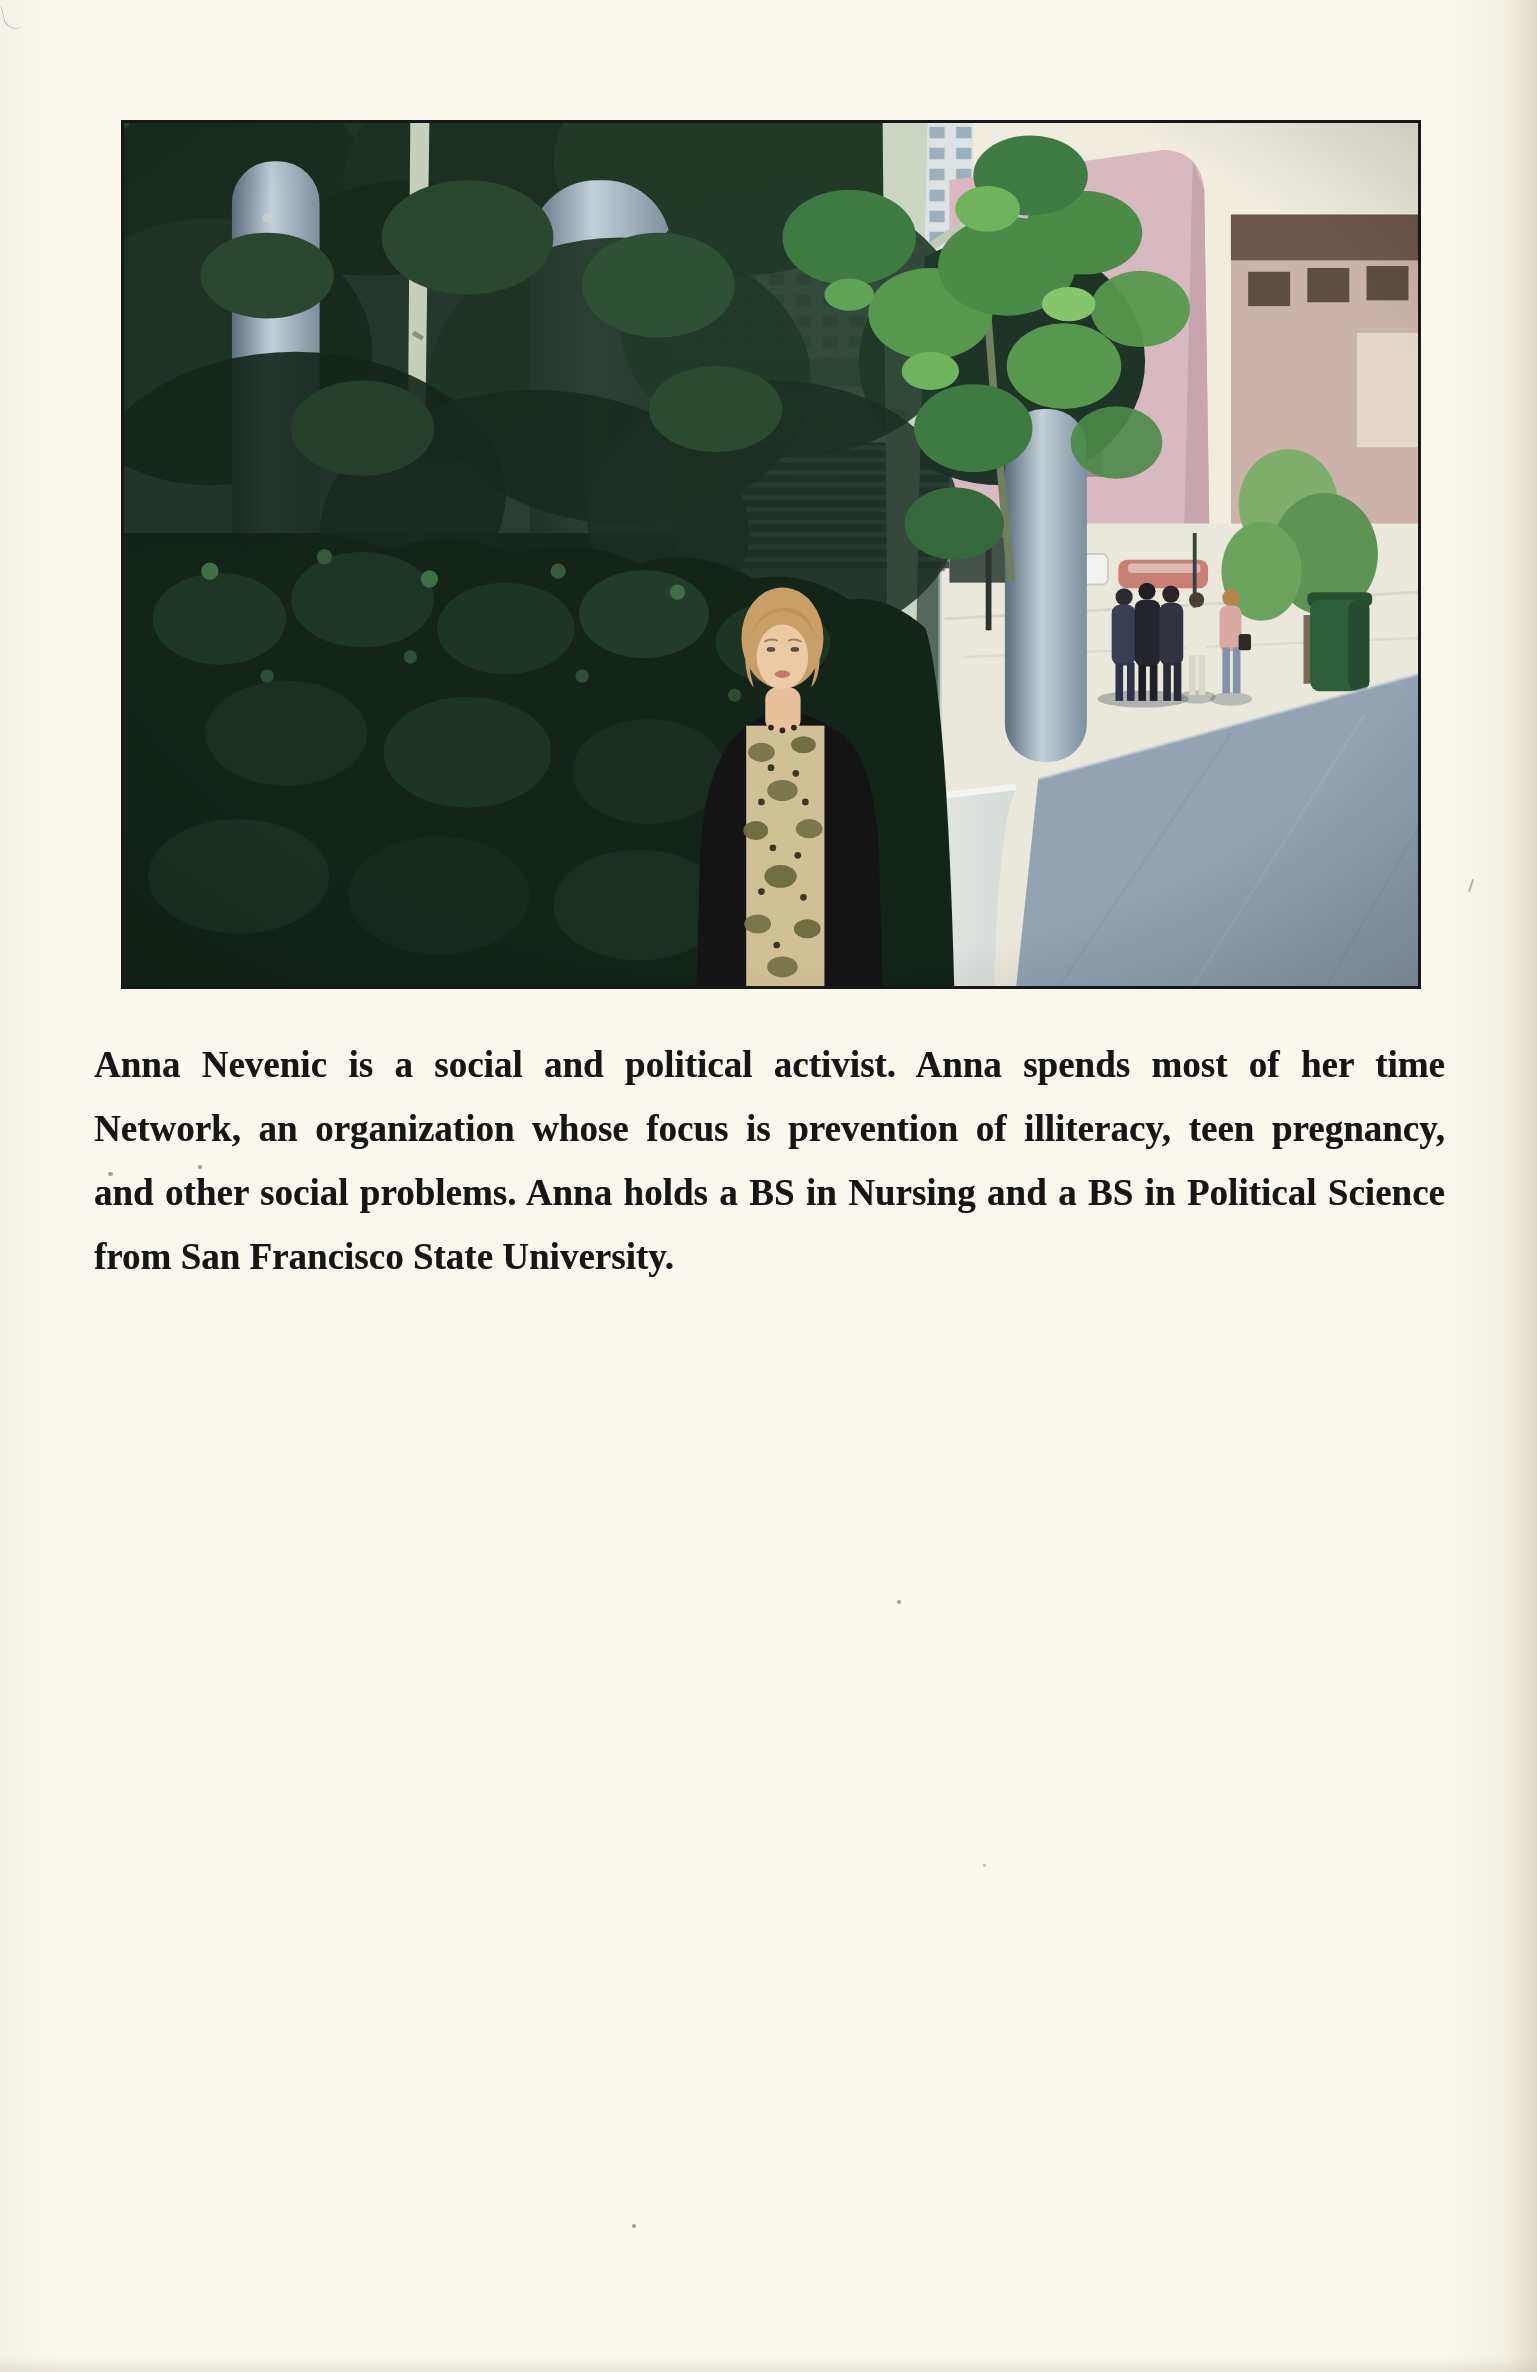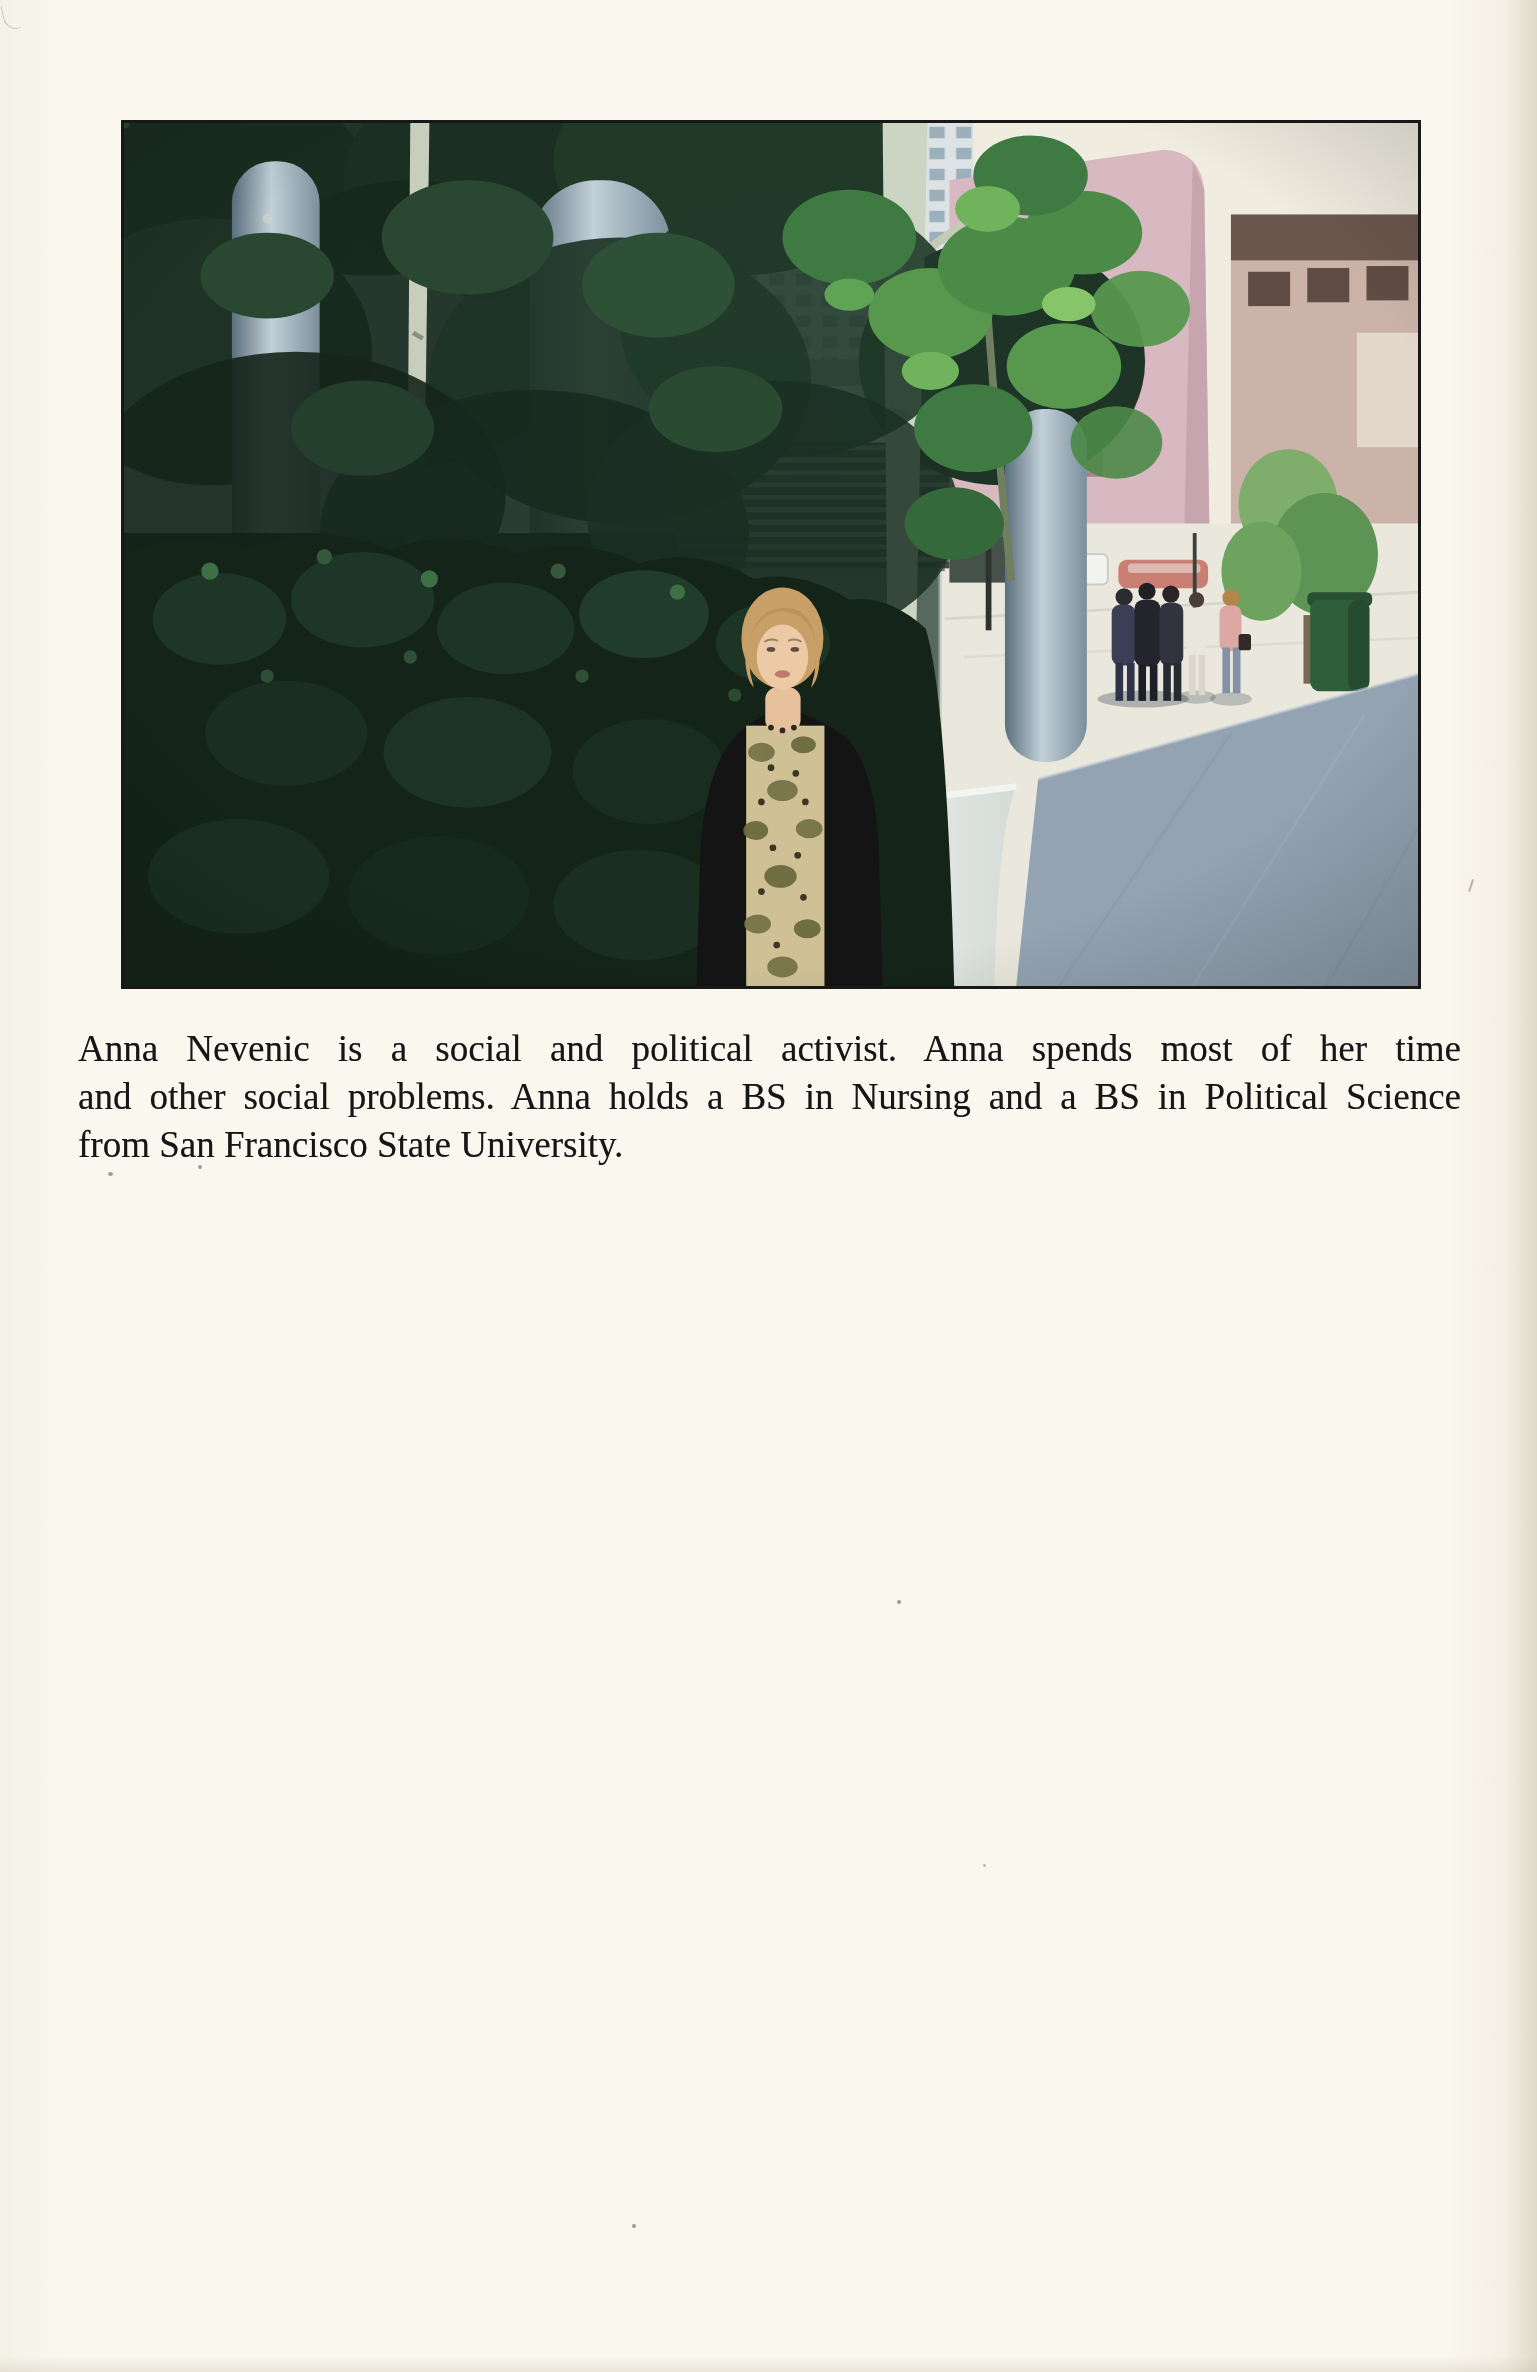--- a/index.html
+++ b/index.html
@@ -31,24 +31,25 @@
   }
   .photo svg{display:block;width:100%;height:100%;}
   .bio{
     position:absolute;left:78px;top:1025px;width:1383px;
     color:#161616;
     font-size:37px;line-height:48px;
     text-shadow:0.2px 0 0.3px rgba(25,25,25,.5);
     word-spacing:-1px;
   }
   .bio .line{
-    margin:0;
+    margin:16px;
     text-align:justify;
     text-align-last:justify;
     white-space:normal;
+    font-weight:bold;
   }
   .bio .line:nth-child(5){word-spacing:-3.8px;}
   .bio .line.last{text-align-last:left;word-spacing:normal;}
   .speck{position:absolute;border-radius:50%;background:#6f6b60;opacity:.65;}
   .pen-mark{
     position:absolute;left:2.9px;top:3.8px;width:15.3px;height:25px;
     border-left:1.9px solid #8a93c0;border-bottom:1.9px solid #99a0c4;
     border-radius:0 0 0 13.4px;opacity:.55;transform:rotate(-12deg);
   }
   .tick-mark{
@@ -329,20 +330,21 @@
         </g>
       </g>
 
       <rect x="856" y="462" width="4" height="8" fill="#3a3a3a" opacity="0.6"></rect>
       <rect x="0" y="0" width="1356" height="905" fill="url(#vignette)"></rect>
     </svg>
   </figure>
 
   <div class="bio">
     <p class="line">Anna Nevenic is a social and political activist. Anna spends most of her time</p>
+    <p class="line">Network, an organization whose focus is prevention of illiteracy, teen pregnancy,</p>
     <p class="line">and other social problems. Anna holds a BS in Nursing and a BS in Political Science</p>
     <p class="line last">from San Francisco State University.</p>
   </div>
 
   <div class="speck" style="left:108px;top:1172px;width:4.8px;height:3.8px;"></div>
   <div class="speck" style="left:198px;top:1165px;width:3.8px;height:3.8px;"></div>
   <div class="speck" style="left:897px;top:1600px;width:3.8px;height:3.8px;"></div>
   <div class="speck" style="left:632px;top:2224px;width:3.8px;height:3.8px;"></div>
   <div class="speck" style="left:983px;top:1864px;width:2.9px;height:2.9px;opacity:.45;"></div>
   <div class="tick-mark"></div>

